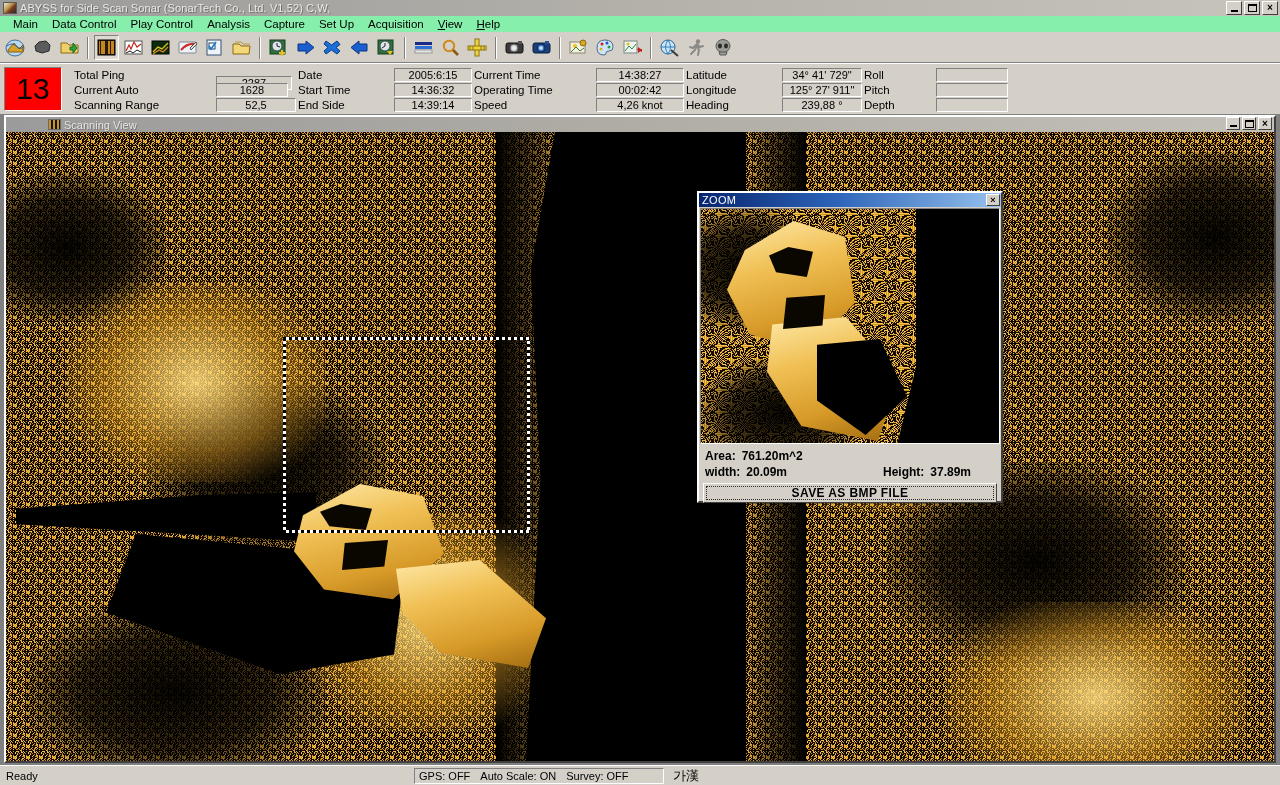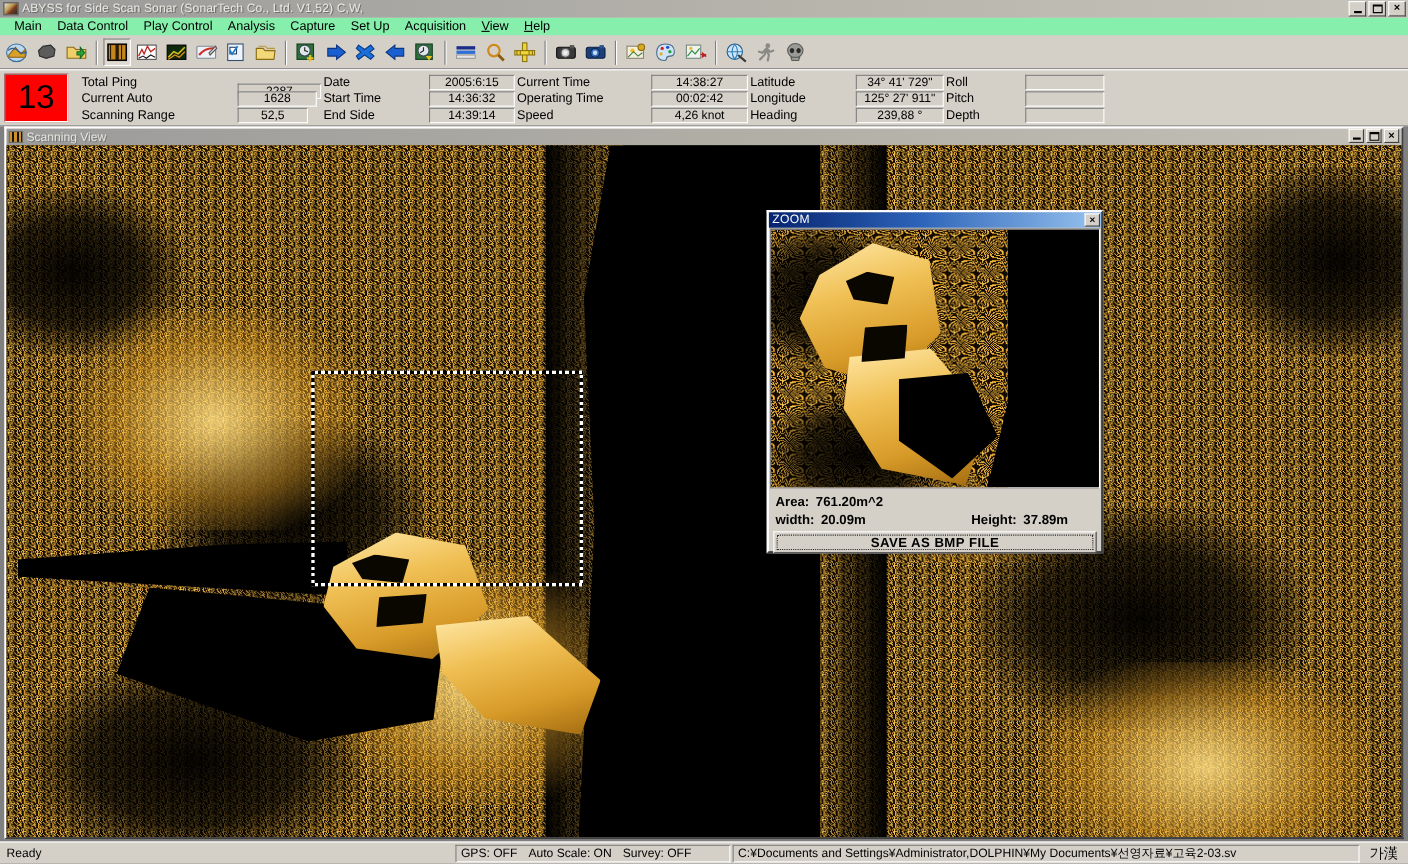--- a/index.html
+++ b/index.html
@@ -546,21 +546,21 @@
         <div class="drow">
           <span class="dlabel" style="width: 118px;">Total Ping</span>
           <span class="dfield" style="width: 76px; margin-top: 16px;">2287</span>
         </div>
         <div class="drow">
           <span class="dlabel" style="width: 118px;">Current Auto</span>
           <span class="dfield" style="width: 72px;">1628</span>
         </div>
         <div class="drow">
           <span class="dlabel" style="width: 118px;">Scanning Range</span>
-          <span class="dfield" style="width: 64px;">52,5</span>
+          <span class="dfield" style="width: 80px;">52,5</span>
         </div>
       </div>
       <div class="dgroup">
         <div class="drow">
           <span class="dlabel" style="width: 72px;">Date</span>
           <span class="dfield" style="width: 78px;">2005:6:15</span>
         </div>
         <div class="drow">
           <span class="dlabel" style="width: 72px;">Start Time</span>
           <span class="dfield" style="width: 78px;">14:36:32</span>
@@ -612,21 +612,21 @@
           <span class="dfield" style="width: 72px;"></span>
         </div>
       </div>
     </div>
 </div>
 
 <div id="mdi-area">
   <div id="scanwin">
 
     <div id="scan-titlebar">
-      <div style="display:flex;align-items:center;">
+      <div style="display:flex;align-items:center;margin-left:40px;">
         <div class="sv-icon"></div>
         <span id="scan-title-text">Scanning View</span>
       </div>
       <div class="winbtns">
         <div class="winbtn">
             <span class="gl-min"></span>
           </div>
         <div class="winbtn">
             <span class="gl-max"></span>
           </div>
@@ -736,15 +736,14 @@
   </div>
 </div>
 
 <div id="statusbar">
   <div class="sb-panel" id="sb-ready">Ready</div>
   <div class="sb-panel" id="sb-flags">
     <span>GPS: OFF</span>
     <span>Auto Scale: ON</span>
     <span>Survey: OFF</span>
   </div>
-  <div class="sb-panel" id="sb-path">C:¥Documents and Settings¥Administrator,DOLPHIN¥My Documents¥선영자료¥고육2-03.sv</div>
   <div class="sb-panel" id="sb-ime">가漢</div>
 </div>
 
 </body></html>

